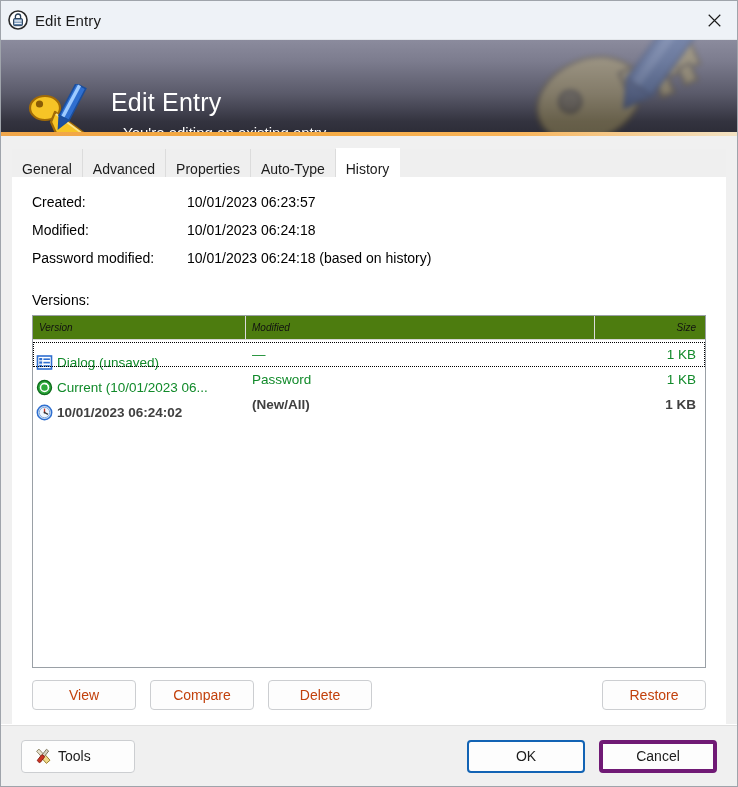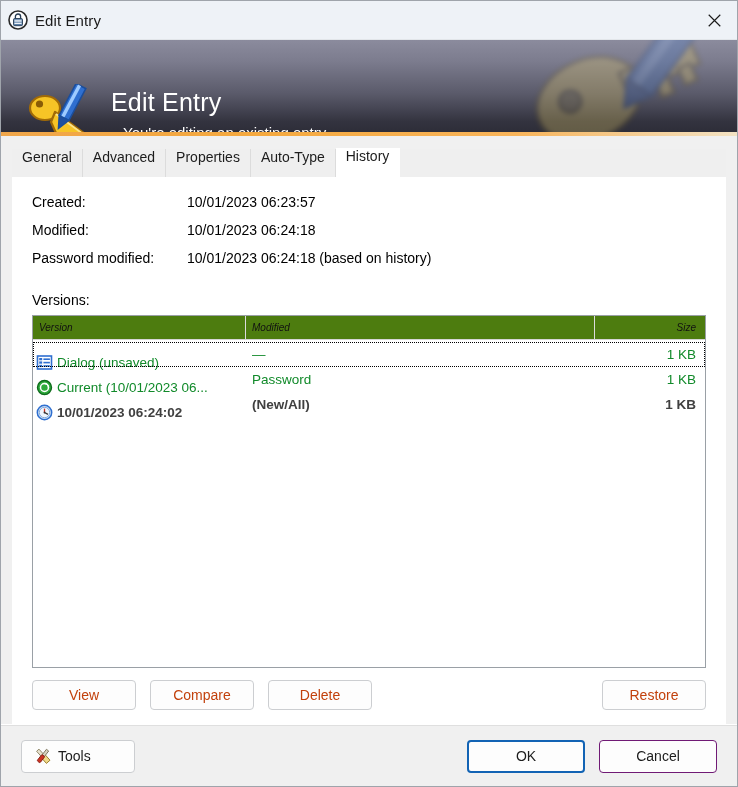--- a/index.html
+++ b/index.html
@@ -129,21 +129,21 @@
     align-items: flex-end;
     height: 29px;
     flex: 0 0 auto;
     position: relative;
     z-index: 2;
   }
   .tab {
     height: 28px;
     padding: 0 10px;
     display: flex;
-    align-items: flex-start;
+    align-items: flex-end;
     font-size: 14px;
     color: #1c1c1c;
     background: #efefef;
     border-right: 1px solid #dcdcdc;
     box-sizing: border-box;
     cursor: default;
     white-space: nowrap;
   }
   .tab.active {
     background: #ffffff;
@@ -339,21 +339,21 @@
   .tools-icon {
     width: 18px;
     height: 18px;
     margin-right: 6px;
     flex: 0 0 18px;
   }
   .btn-ok, .btn-cancel {
     height: 33px;
     width: 118px;
     background: #fdfdfd;
-    border: 1px solid #701a75;
+    border: 4px solid #701a75;
     border-radius: 4px;
     font-size: 14px;
     color: #1c1c1c;
     display: inline-flex;
     align-items: center;
     justify-content: center;
     box-sizing: border-box;
     cursor: default;
   }
   .btn-ok {

